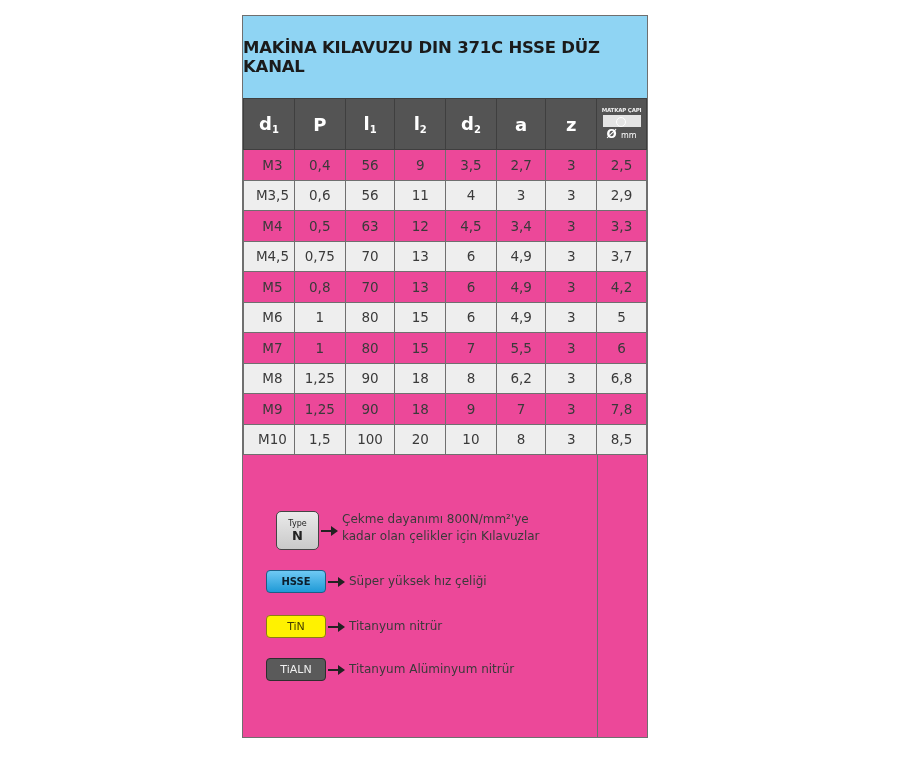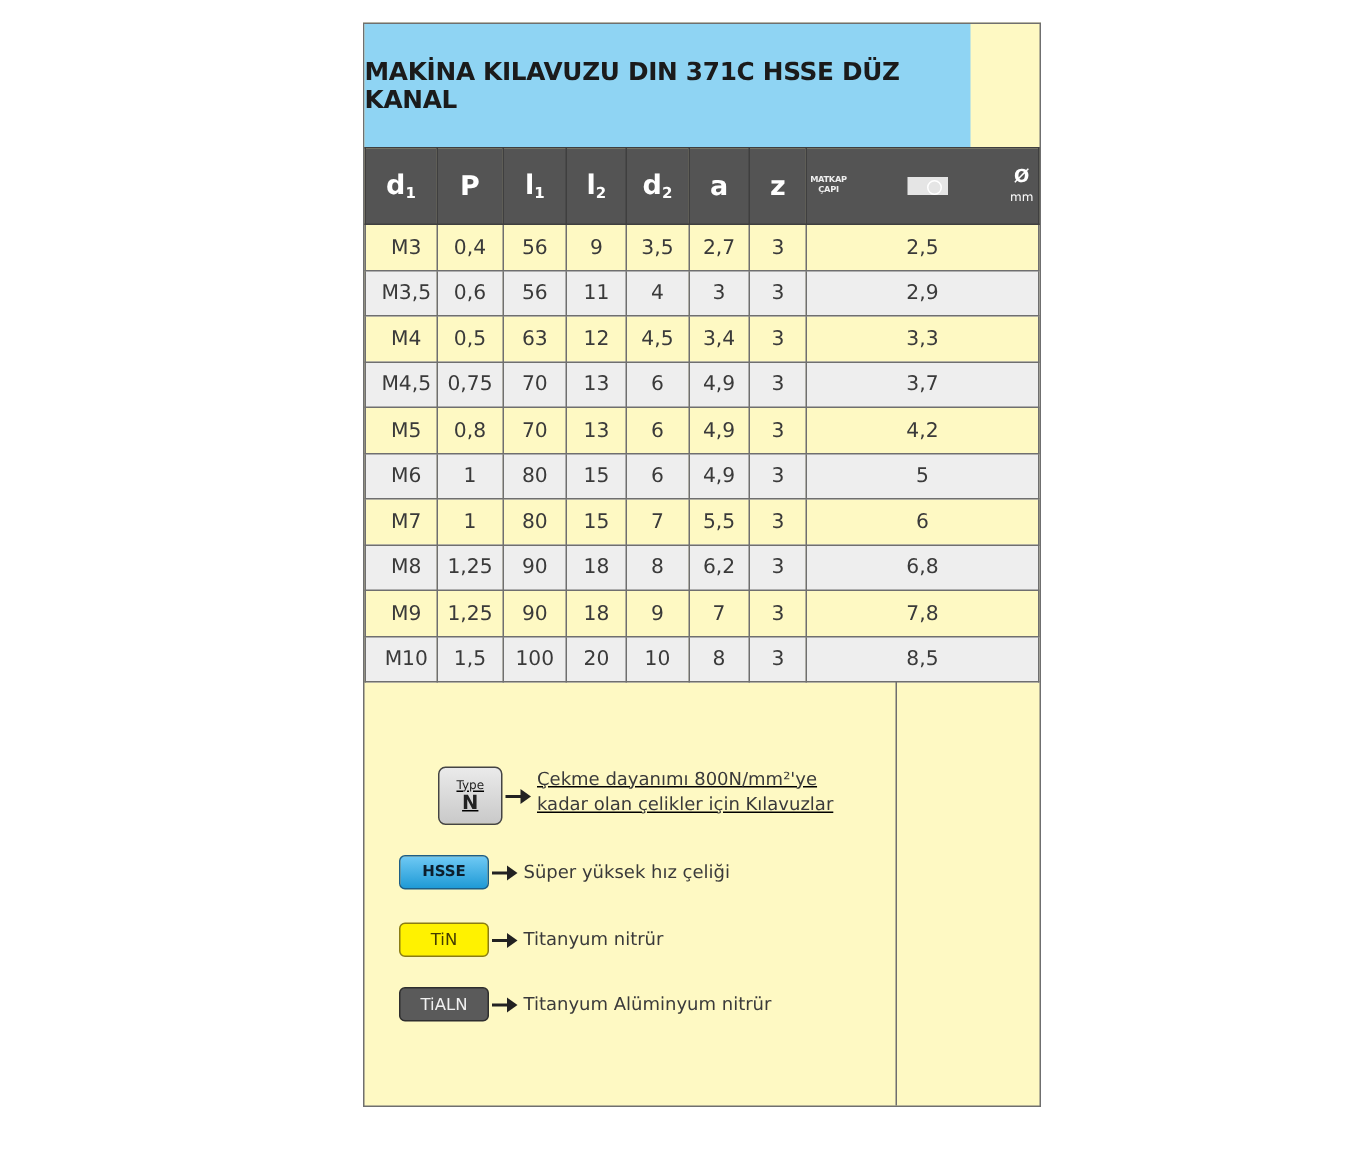--- a/index.html
+++ b/index.html
@@ -1,32 +1,32 @@
 <!DOCTYPE html>
 <html><head>
 <meta charset="utf-8">
 <style>
   html, body { margin: 0; padding: 0; background: #ffffff; }
   body { width: 910px; height: 768px; position: relative; overflow: hidden;
          font-family: "DejaVu Sans", sans-serif; }
   .sheet { position: absolute; left: 242px; top: 15px; width: 404px; height: 721px;
-           border: 1px solid #6f6f6f; background: #fef9c3; box-sizing: content-box; padding-left: 46px; }
+           border: 1px solid #6f6f6f; background: #ec4899; box-sizing: content-box; }
   .title-band { position: absolute; left: 0; top: 0; width: 404px; height: 82px;
                 background: #8fd4f3; display: flex; align-items: center; justify-content: center; }
   .title-band h1 { margin: 0; font-family: "DejaVu Sans", sans-serif; font-weight: bold;
                    font-size: 16.5px; letter-spacing: -0.2px; color: #1b1b1b; }
   table { position: absolute; left: 0; top: 82px; border-collapse: collapse; table-layout: fixed; }
   th, td { border: 1px solid #6f6f6f; padding: 0; text-align: center; }
   th { background: #545454; color: #fff; height: 50px; font-family: "DejaVu Sans", sans-serif;
        font-weight: bold; font-size: 18px; border-color: #3f3f3f; }
   th sub { font-size: 10px; vertical-align: -3px; font-weight: bold; }
   td { height: 29.5px; font-family: "DejaVu Sans", sans-serif; font-size: 13.5px; color: #3a3a3a; }
   td.first { text-align: center; padding-left: 7px; }
   tr.alt td { background: #eeeeee; }
-  .drill-head { display: flex; flex-direction: row; align-items: center; justify-content: center; height: 100%; gap: 38px; }
+  .drill-head { display: flex; flex-direction: column; align-items: center; justify-content: center; height: 100%; }
   .drill-head .tiny { font-size: 5.5px; font-weight: bold; color: #eee; letter-spacing: -0.2px; line-height: 7px; }
   .drill-head .bar { width: 38px; height: 12px; background: #e5e5e5; margin: 1px 0 1px; position: relative; }
   .drill-head .bar::after { content: ""; position: absolute; left: 13px; top: 2px; width: 8px; height: 8px; border: 1px solid #fff; border-radius: 50%; }
   .drill-head .dia { font-size: 12px; line-height: 13px; }
   .drill-head .dia span.mm { font-size: 8px; font-weight: normal; }
   .empty-area { position: absolute; left: 0; top: 438px; width: 404px; height: 283px; }
   .divider { position: absolute; left: 354px; top: 0; width: 1px; height: 283px; background: #6f6f6f; }
   .legend-item { position: absolute; display: flex; align-items: center; }
   .badge { box-sizing: border-box; border-radius: 4px; display: flex; align-items: center; justify-content: center;
            font-family: "DejaVu Sans", sans-serif; }
@@ -181,21 +181,21 @@
           <td>8</td>
           <td>3</td>
           <td>8,5</td>
         </tr>
       </tbody>
   </table>
 
   <div class="empty-area">
     <div class="divider"></div>
 
-    <div class="legend-item" style="left:49px; top:57px;text-decoration:underline;">
+    <div class="legend-item" style="left:33px; top:57px;">
       <div class="badge badge-type">
         <span class="t1">Type</span>
         <span class="t2">N</span>
       </div>
       <span class="arrow"></span>
       <div class="legend-text" style="margin-top:-6px;">
         <div>Çekme dayanımı 800N/mm²'ye</div>
         <div>kadar olan çelikler için Kılavuzlar</div>
       </div>
     </div>

